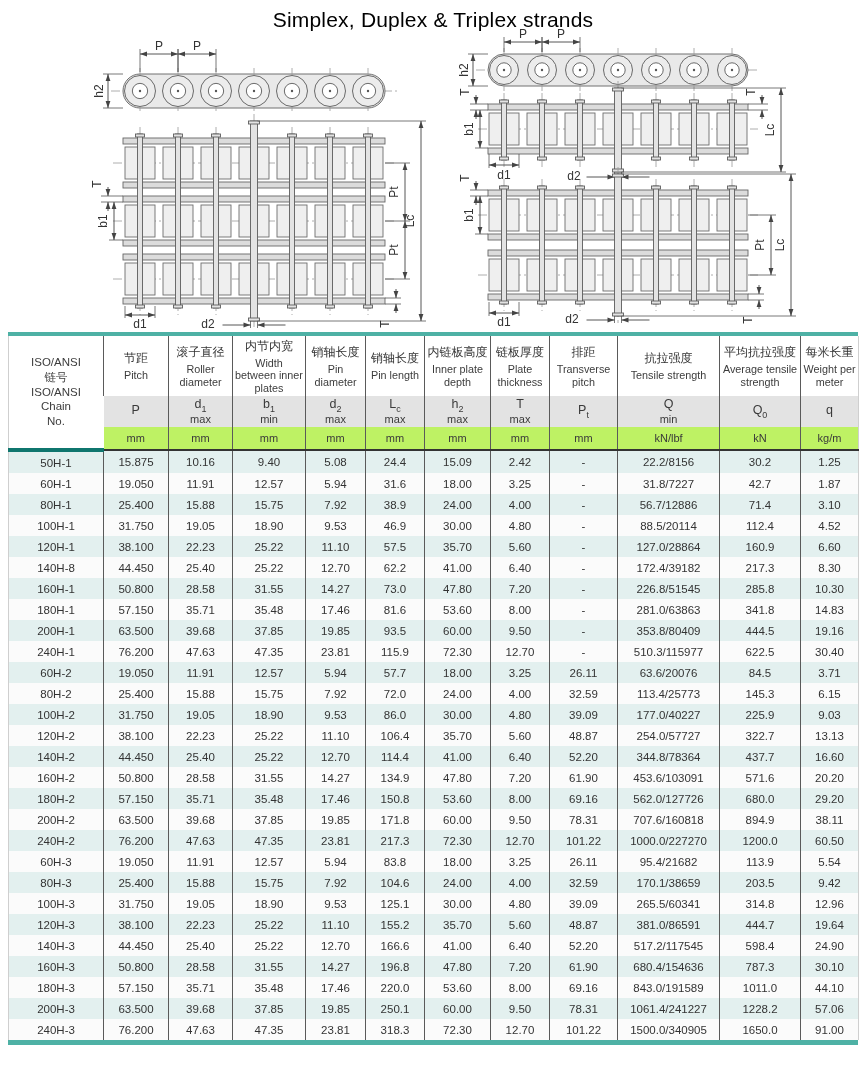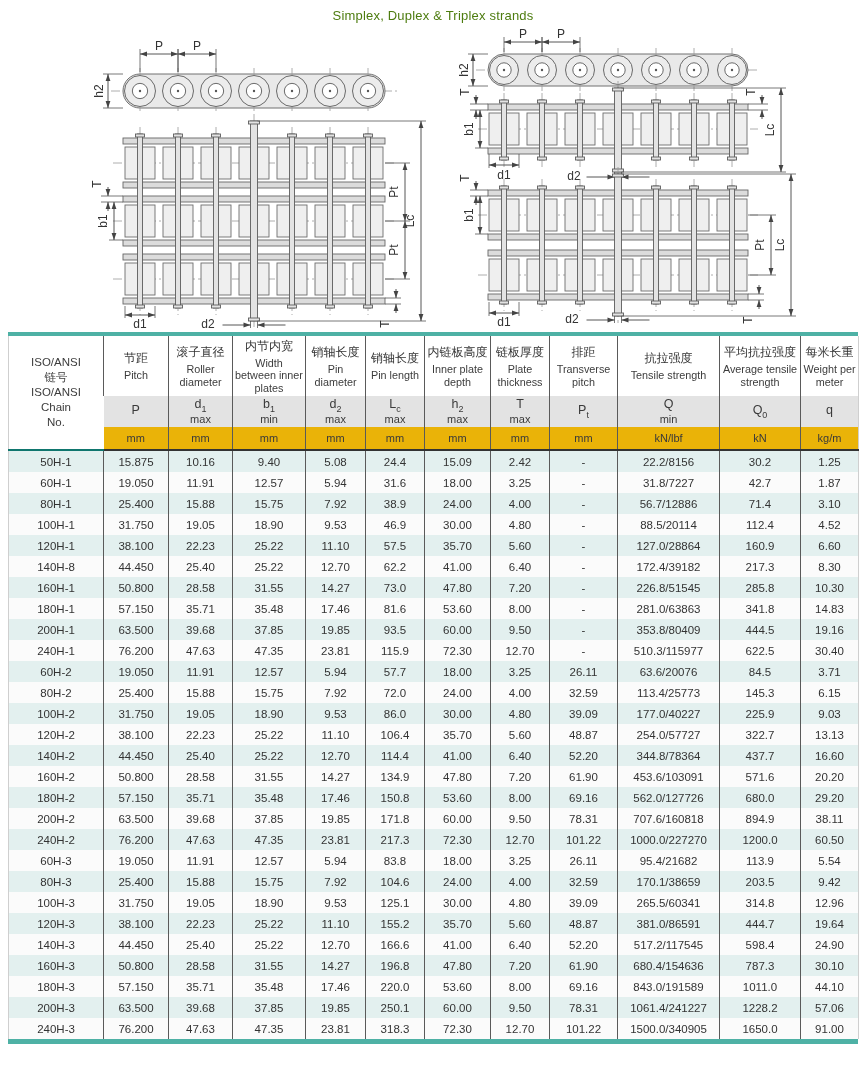--- a/index.html
+++ b/index.html
@@ -1,18 +1,18 @@
 <!DOCTYPE html>
 <html><head>
 <meta charset="utf-8">
 <style>
   html,body{margin:0;padding:0;background:#fff}
   body{width:866px;height:1075px;position:relative;font-family:"Liberation Sans",sans-serif;color:#3a3a3a}
   .page{position:relative;width:866px;height:1075px;overflow:hidden;background:#fff}
-  .title{position:absolute;top:8px;left:0;width:100%;text-align:center;font-size:13px;color:#4d7c0f;letter-spacing:.2px}
+  .title{position:absolute;top:8px;left:0;width:100%;text-align:center;font-size:21px;color:#000000;letter-spacing:.2px}
   svg.diagram{position:absolute}
   #svgL{left:84px;top:34px}
   #svgR{left:428px;top:28px}
   
   .metal{fill:#e9e9e9;stroke:#707070;stroke-width:1}
   .roller{fill:#ececec;stroke:#6a6a6a;stroke-width:1}
   .hole{fill:#ffffff;stroke:#6a6a6a;stroke-width:1}
   .plate{fill:#dcdcdc;stroke:#666;stroke-width:0.9}
   .blk{fill:#efefef;stroke:#6e6e6e;stroke-width:0.9}
   .pin{fill:#e3e3e3;stroke:#5d5d5d;stroke-width:0.9}
@@ -26,26 +26,26 @@
   .tablewrap{position:absolute;left:8px;top:332px;width:850px}
   .tealbar{height:4px;background:#4eb1a5}
   .tealbar.bottom{height:5px}
   table{border-collapse:collapse;table-layout:fixed;width:850px;border-left:1px solid #cfcfcf;border-right:1px solid #cfcfcf}
   th,td{border-left:1px solid #5a5a5a;text-align:center;vertical-align:middle;padding:0 1px;font-weight:normal;overflow:hidden}
   th:first-child,td:first-child{border-left:none}
   .hdr-names th{height:60px}
   .hdr-names .zh{font-size:12px;color:#333}
   .hdr-names .en{font-size:10.8px;line-height:1.12;margin-top:2px;color:#3c3c3c}
   .chaincol div{font-size:11.5px;line-height:1.3;color:#3c3c3c}
-  th.chaincol{border-bottom:2px solid #0f766e;background:#fff}
+  th.chaincol{border-bottom:4px solid #0f766e;background:#fff}
   .hdr-syms th{height:31px;background:#e3e3e3;font-size:12.5px}
   .hdr-syms .symline{line-height:1.05}
   .hdr-syms sub{font-size:9px}
   .hdr-syms .qual{font-size:11px;line-height:1.05}
-  .hdr-units th{height:22px;font-size:11px;border-bottom:2px solid #333;background:#eab308}
+  .hdr-units th{height:22px;font-size:11px;border-bottom:2px solid #333;background:#bef264}
   tbody td{height:21px;font-size:11.5px;color:#333}
   tbody tr:nth-child(odd){background:#e3f0ef}
   tbody tr:nth-child(even){background:#fbfbfb}
 </style>
 </head>
 <body>
 
 <div class="page">
   <div class="title">Simplex, Duplex &amp; Triplex strands</div>
 

